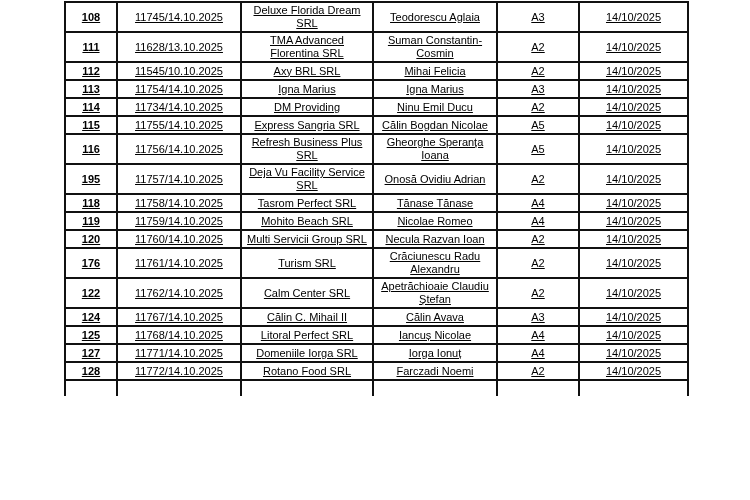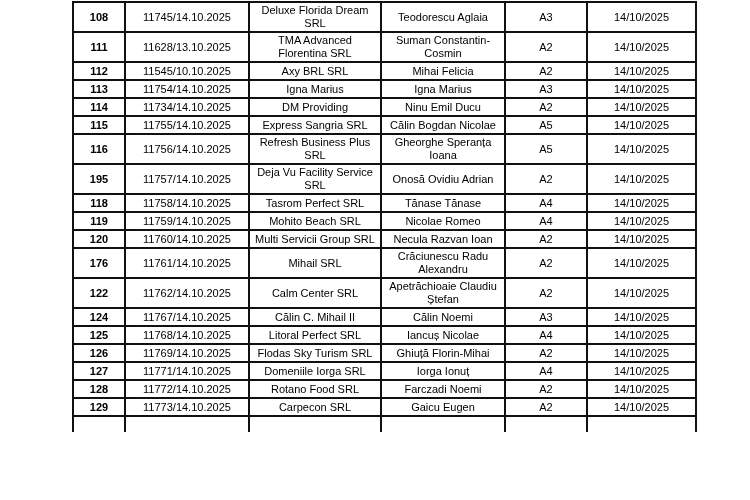--- a/index.html
+++ b/index.html
@@ -6,22 +6,23 @@
     margin: 0;
     padding: 0;
     width: 750px;
     height: 500px;
     overflow: hidden;
     background: #ffffff;
   }
   .page {
     position: absolute;
     top: 1px;
-    left: 72px;
+    left: 64px;
     width: 625px;
+    text-decoration: underline;
   }
   table.records {
     border-collapse: collapse;
     table-layout: fixed;
     width: 623px;
     font-family: "Liberation Sans", "DejaVu Sans", sans-serif;
     font-size: 11px;
     color: #000000;
   }
   table.records col.c-no    { width: 52px; }
@@ -147,78 +148,62 @@
           <td class="no">120</td>
           <td class="registration">11760/14.10.2025</td>
           <td class="company">Multi Servicii Group SRL</td>
           <td class="representative">Necula Razvan Ioan</td>
           <td class="code">A2</td>
           <td class="date">14/10/2025</td>
         </tr>
         <tr>
           <td class="no">176</td>
           <td class="registration">11761/14.10.2025</td>
-          <td class="company">Mihail SRL</td>
+          <td class="company">Turism SRL</td>
           <td class="representative">Crăciunescu Radu Alexandru</td>
           <td class="code">A2</td>
           <td class="date">14/10/2025</td>
         </tr>
         <tr>
           <td class="no">122</td>
           <td class="registration">11762/14.10.2025</td>
           <td class="company">Calm Center SRL</td>
           <td class="representative">Apetrăchioaie Claudiu Ștefan</td>
           <td class="code">A2</td>
           <td class="date">14/10/2025</td>
         </tr>
         <tr>
           <td class="no">124</td>
           <td class="registration">11767/14.10.2025</td>
           <td class="company">Călin C. Mihail II</td>
-          <td class="representative">Călin Noemi</td>
+          <td class="representative">Călin Avava</td>
           <td class="code">A3</td>
           <td class="date">14/10/2025</td>
         </tr>
         <tr>
           <td class="no">125</td>
           <td class="registration">11768/14.10.2025</td>
           <td class="company">Litoral Perfect SRL</td>
           <td class="representative">Iancuș Nicolae</td>
           <td class="code">A4</td>
           <td class="date">14/10/2025</td>
         </tr>
         <tr>
-          <td class="no">126</td>
-          <td class="registration">11769/14.10.2025</td>
-          <td class="company">Flodas Sky Turism SRL</td>
-          <td class="representative">Ghiuță Florin-Mihai</td>
-          <td class="code">A2</td>
-          <td class="date">14/10/2025</td>
-        </tr>
-        <tr>
           <td class="no">127</td>
           <td class="registration">11771/14.10.2025</td>
           <td class="company">Domeniile Iorga SRL</td>
           <td class="representative">Iorga Ionuț</td>
           <td class="code">A4</td>
           <td class="date">14/10/2025</td>
         </tr>
         <tr>
           <td class="no">128</td>
           <td class="registration">11772/14.10.2025</td>
           <td class="company">Rotano Food SRL</td>
           <td class="representative">Farczadi Noemi</td>
-          <td class="code">A2</td>
-          <td class="date">14/10/2025</td>
-        </tr>
-        <tr>
-          <td class="no">129</td>
-          <td class="registration">11773/14.10.2025</td>
-          <td class="company">Carpecon SRL</td>
-          <td class="representative">Gaicu Eugen</td>
           <td class="code">A2</td>
           <td class="date">14/10/2025</td>
         </tr>
         <tr class="partial">
           <td></td>
           <td></td>
           <td></td>
           <td></td>
           <td></td>
           <td></td>

